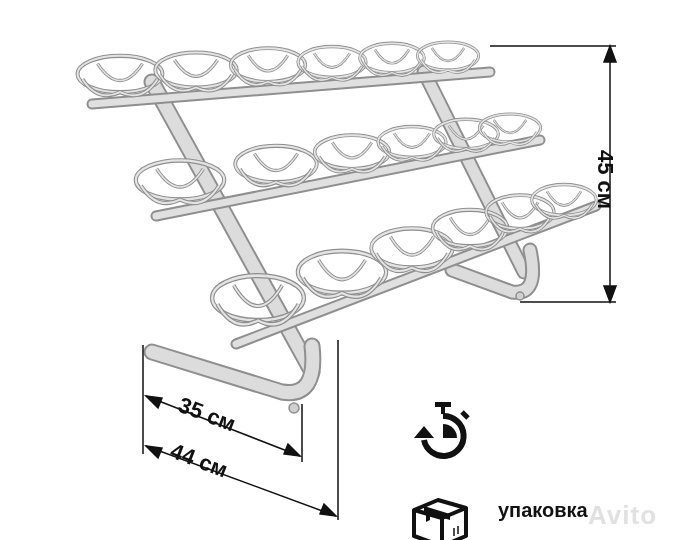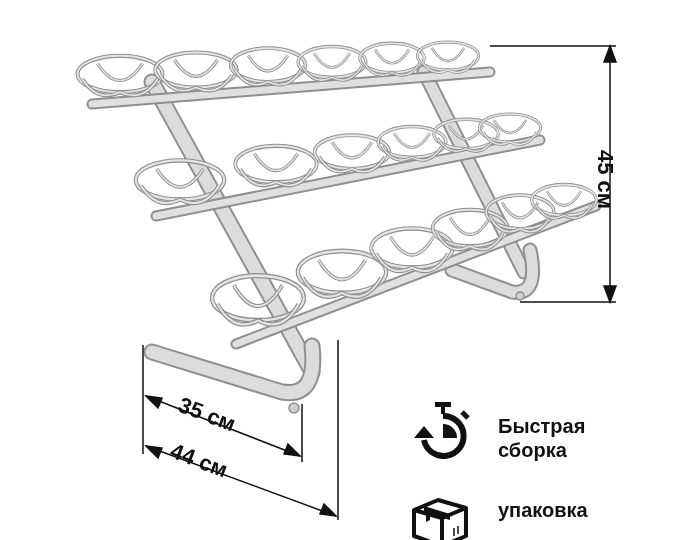--- a/index.html
+++ b/index.html
@@ -105,32 +105,29 @@
 
   
   <svg class="icon" style="left:410px;top:400px;" width="66" height="66" viewBox="0 0 66 66">
     <rect x="25" y="2" width="16" height="5" fill="#111"></rect>
     <rect x="31" y="6" width="4" height="8" fill="#111"></rect>
     <line x1="52" y1="12" x2="58" y2="18" stroke="#111" stroke-width="5"></line>
     <path d="M14,40 A20,20 0 1 0 33,16" fill="none" stroke="#111" stroke-width="6"></path>
     <path d="M33,38 L33,24 A14,14 0 0 1 47,38 Z" fill="#111"></path>
     <polygon points="4,38 14,26 24,38" fill="#111"></polygon>
   </svg>
-  <div class="feat-text feat1">
-    <div>Быстрая</div>
-    <div>сборка</div>
-  </div>
 
   
   <svg class="icon" style="left:408px;top:490px;" width="64" height="56" viewBox="0 0 64 56">
     <path d="M6,20 L30,10 L58,18 L34,28 Z" fill="none" stroke="#111" stroke-width="4" stroke-linejoin="round"></path>
     <path d="M6,20 L6,46 L34,56 L34,28" fill="none" stroke="#111" stroke-width="4" stroke-linejoin="round"></path>
     <path d="M34,56 L58,46 L58,18" fill="none" stroke="#111" stroke-width="4" stroke-linejoin="round"></path>
     <path d="M16,16 L42,24 L42,30 L16,22 Z" fill="#111"></path>
     <path d="M18,24 L18,32 L22,30 L22,26 Z" fill="#111"></path>
     <line x1="46" y1="38" x2="46" y2="46" stroke="#111" stroke-width="1.5"></line>
     <line x1="50" y1="36" x2="50" y2="44" stroke="#111" stroke-width="1.5"></line>
   </svg>
   <div class="feat-text feat2">
     <div>упаковка</div>
   </div>
 
+  <div class="watermark">Avito</div>
 </div>
 
 </body></html>

